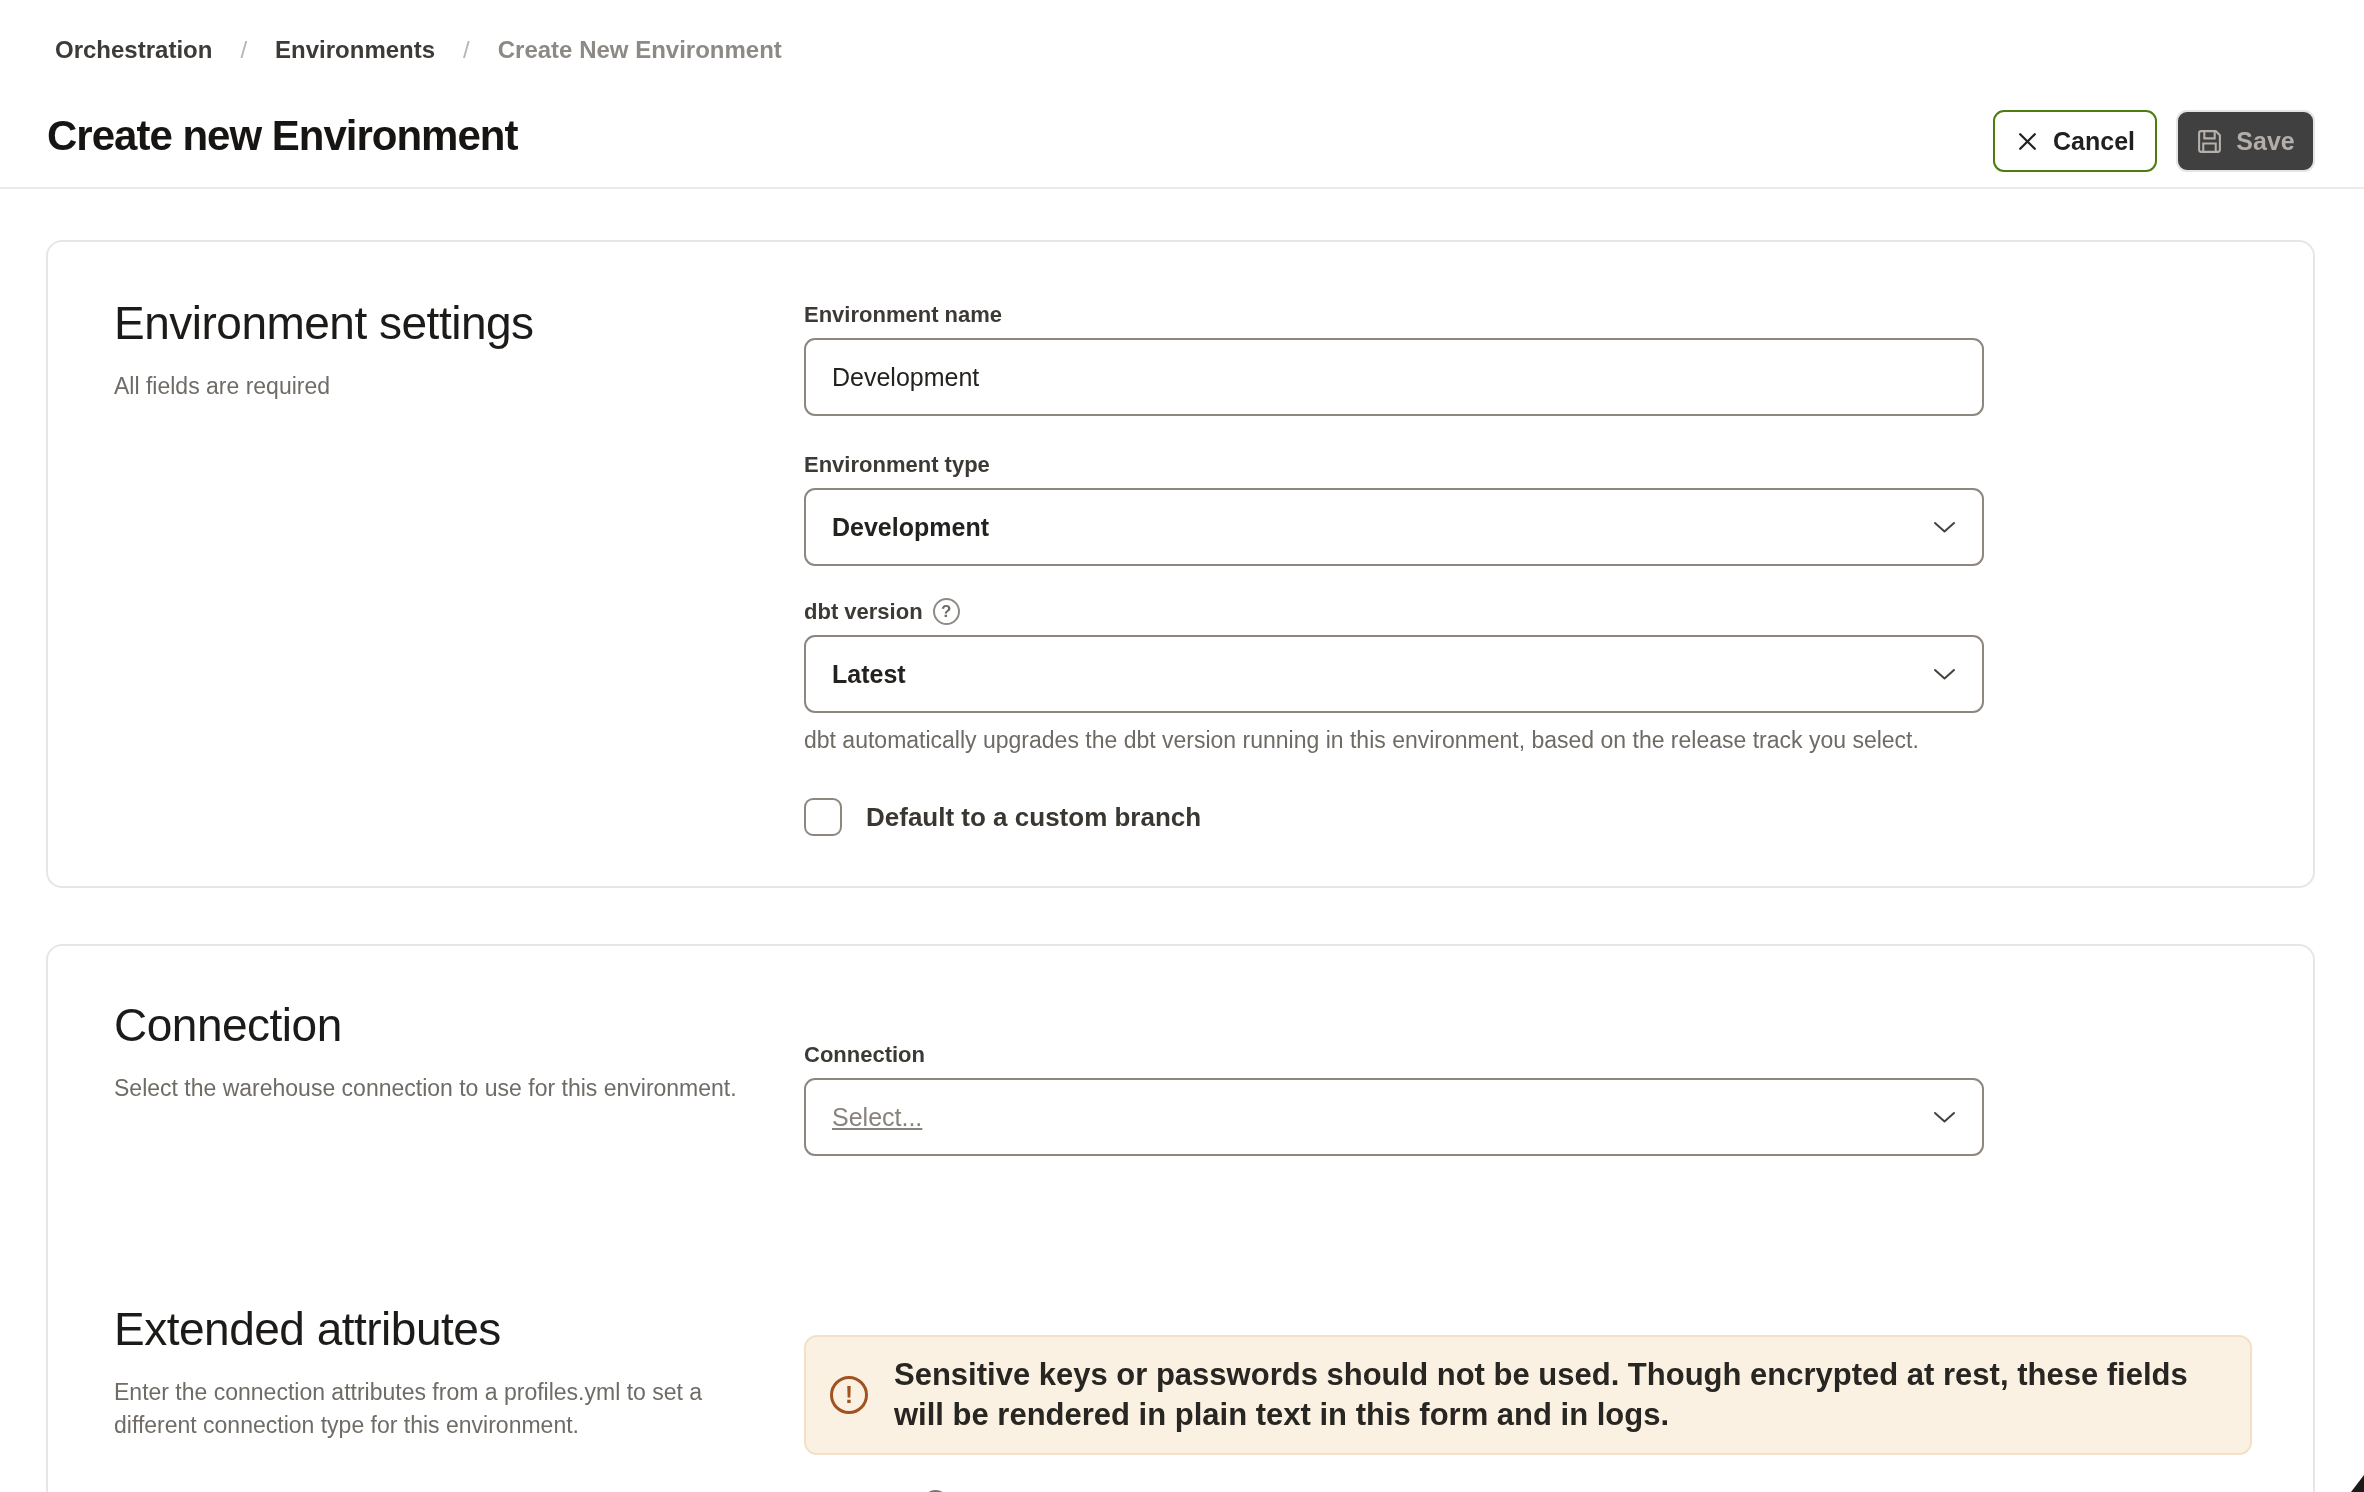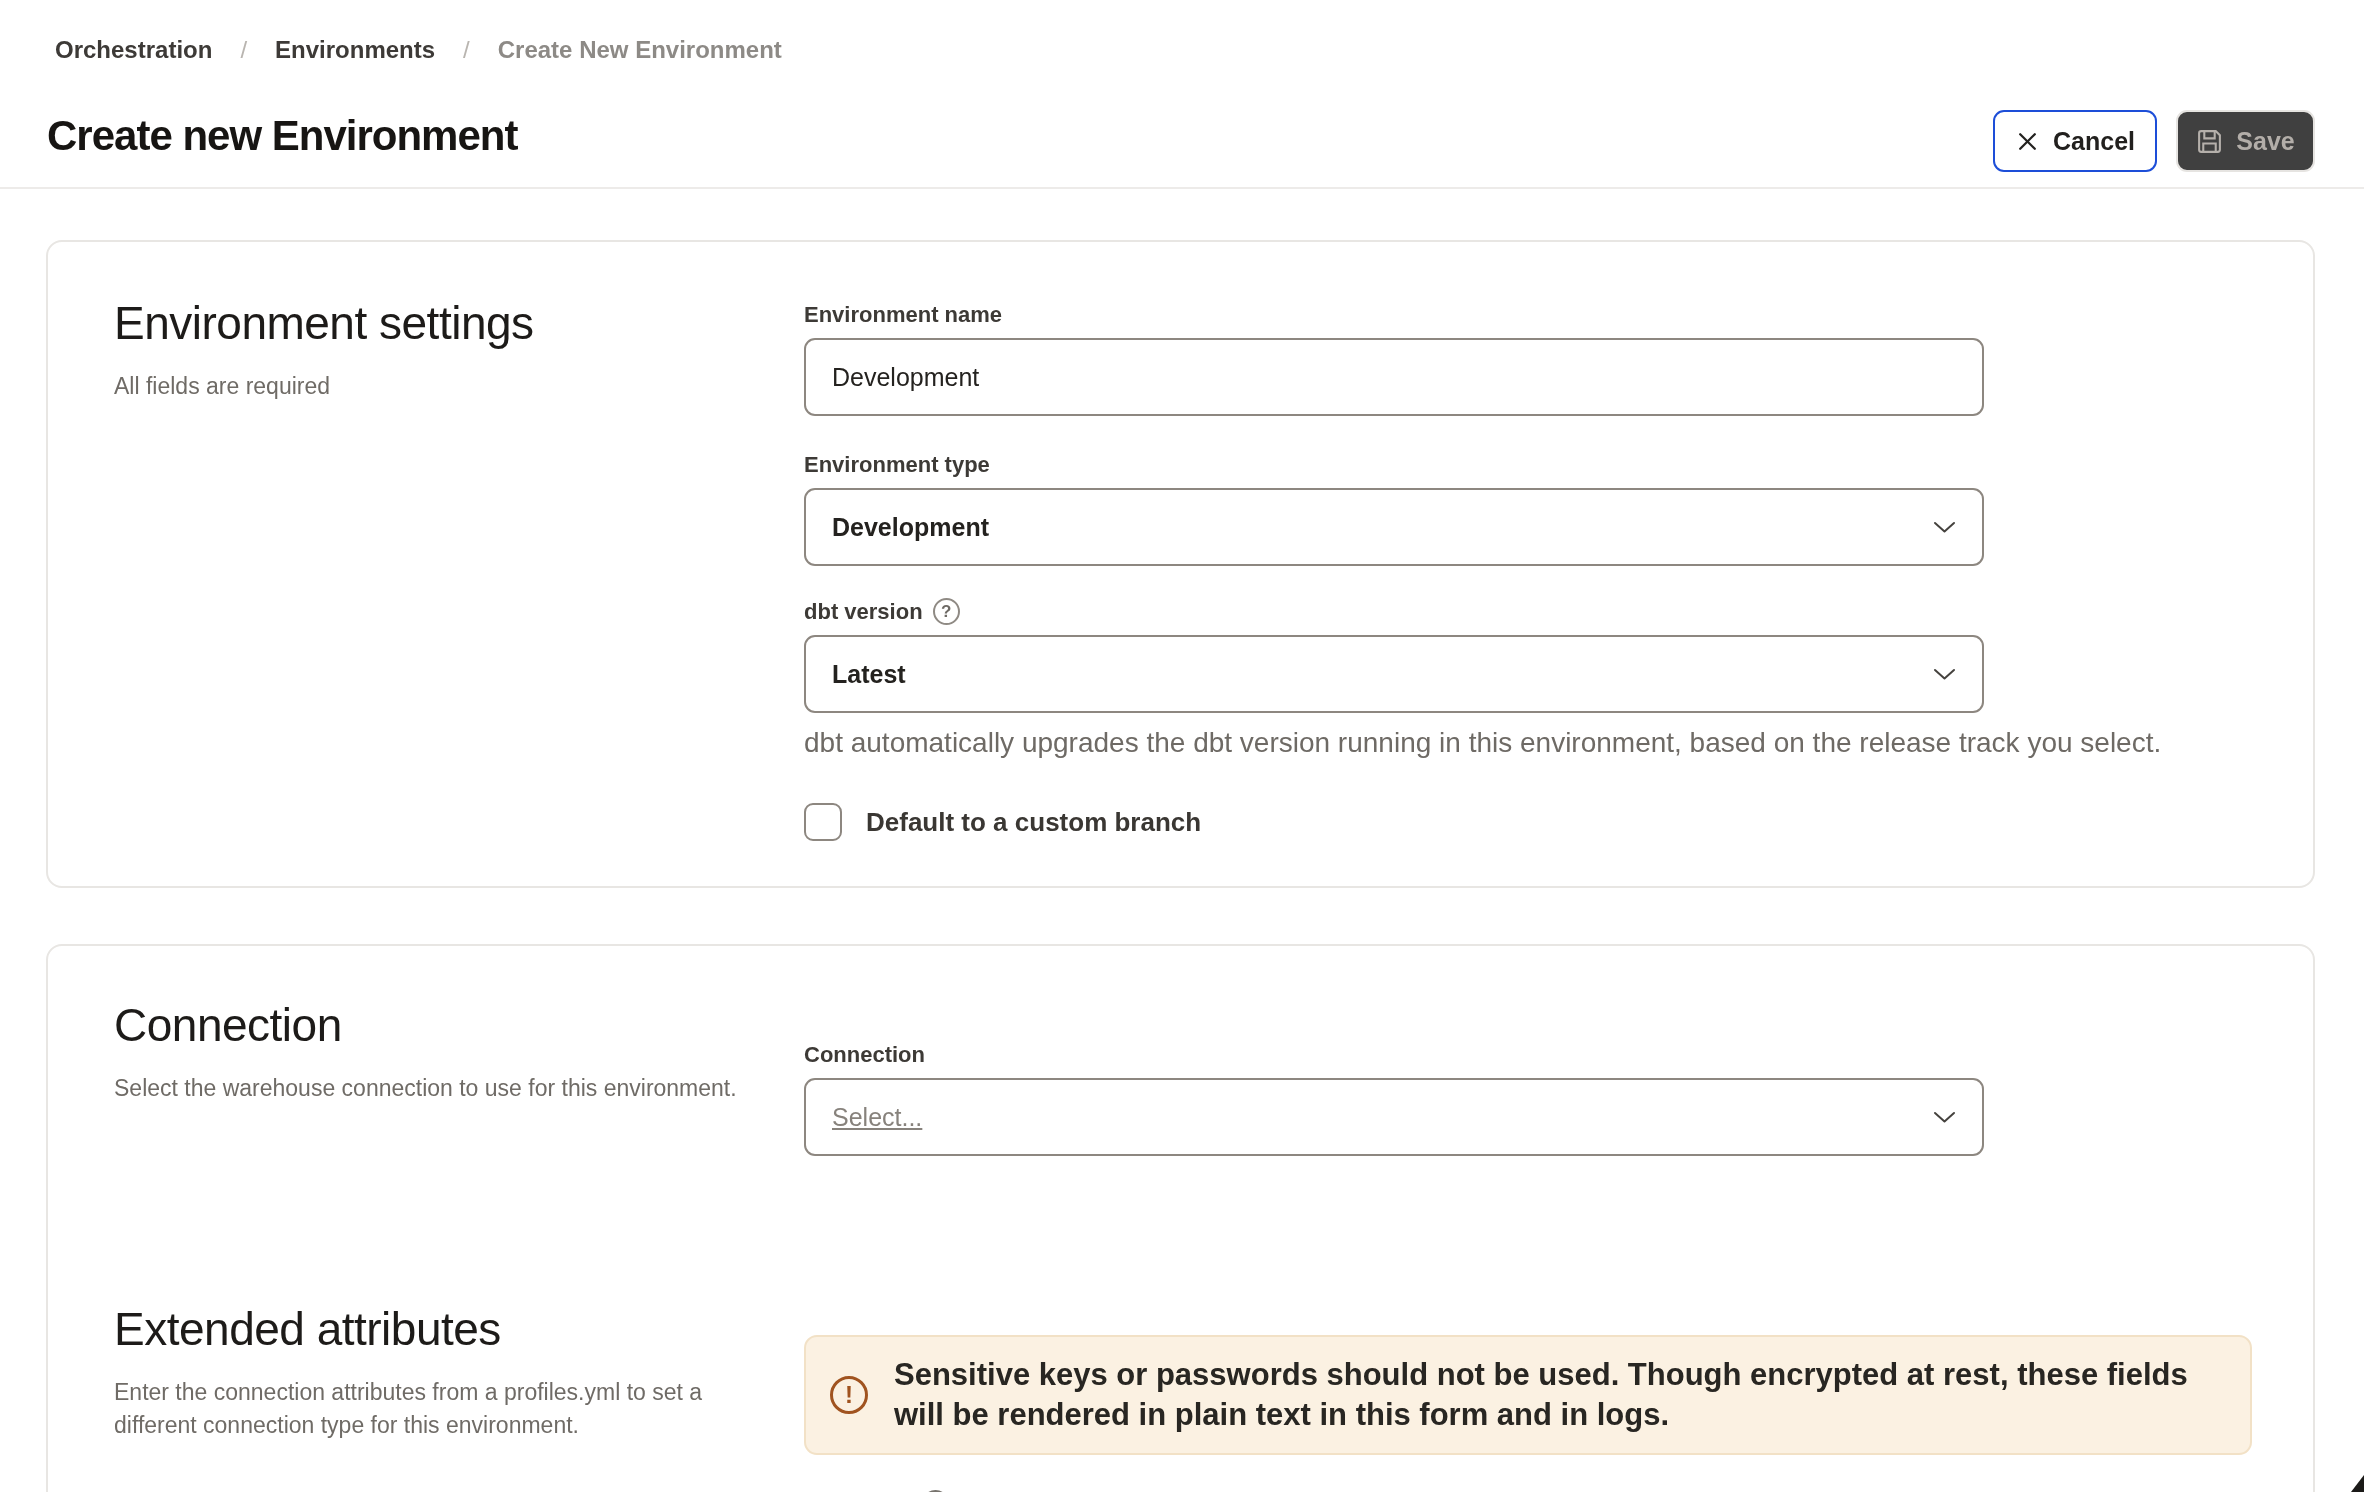--- a/index.html
+++ b/index.html
@@ -9,21 +9,21 @@
   
   .breadcrumb { position:absolute; left:55px; top:36px; display:flex; align-items:center; gap:28px;
     font-size:24px; font-weight:600; color:#3d3a37; }
   .breadcrumb .sep { color:#b9b5b0; font-weight:400; }
   .breadcrumb .current { color:#8d8a86; }
   .page-title { position:absolute; left:47px; top:112px; font-size:42px; font-weight:700;
     letter-spacing:-1px; color:#171513; }
   .actions { position:absolute; top:110px; right:49px; display:flex; gap:19px; }
   .btn { display:flex; align-items:center; justify-content:center; gap:13px; height:62px;
     border-radius:11px; font-size:25px; font-weight:600; cursor:pointer; background:#fff; }
-  .btn-cancel { width:164px; border:2px solid #1d4ed8; color:#22201e; }
+  .btn-cancel { width:164px; border:2px solid #4d7c0f; color:#22201e; }
   .btn-save { width:139px; border:2px solid #e6e4e1; background:#404040; color:#b3aea9; }
   .hdr-divider { position:absolute; left:0; top:187px; width:2364px; height:2px; background:#edebe9; }
 
   
   .card { position:absolute; left:46px; width:2269px; background:#fff;
     border:2px solid #e8e6e3; border-radius:16px; }
   .card-env  { top:240px; height:648px; }
   .card-conn { top:944px; height:690px; }
 
   .sec-h { font-size:46px; font-weight:400; color:#1d1b19; letter-spacing:-0.5px; }
@@ -37,21 +37,21 @@
   input.text-input { outline:none; }
   .select { justify-content:space-between; cursor:pointer; }
   .select .val { font-weight:700; color:#24221f; }
   .select .placeholder { font-weight:400; color:#87827c;text-decoration:underline; }
 
   .env-left  { position:absolute; left:66px; top:54px; }
   .env-right { position:absolute; left:756px; top:60px; width:1448px; }
   .m-input { margin-top:10px; }
   .m-label2 { margin-top:36px; }
   .m-label3 { margin-top:32px; }
-  .helper { margin-top:14px; font-size:28px; color:#6e6a65; }
+  .helper { margin-top:14px; font-size:23px; color:#6e6a65; }
   .check-row { margin-top:44px; display:flex; align-items:center; gap:24px; }
   .checkbox { width:38px; height:38px; border:2.5px solid #8d8780; border-radius:9px; background:#fff; cursor:pointer; }
   .check-label { font-size:26px; font-weight:600; color:#3a3733; }
 
   .help-circle { width:27px; height:27px; border:2px solid #8f8a84; border-radius:50%;
     display:inline-flex; align-items:center; justify-content:center;
     font-size:17px; font-weight:600; color:#6e6a65; }
 
   .conn-left { position:absolute; left:66px; top:52px; width:640px; }
   .conn-right { position:absolute; left:756px; top:96px; width:1448px; }

